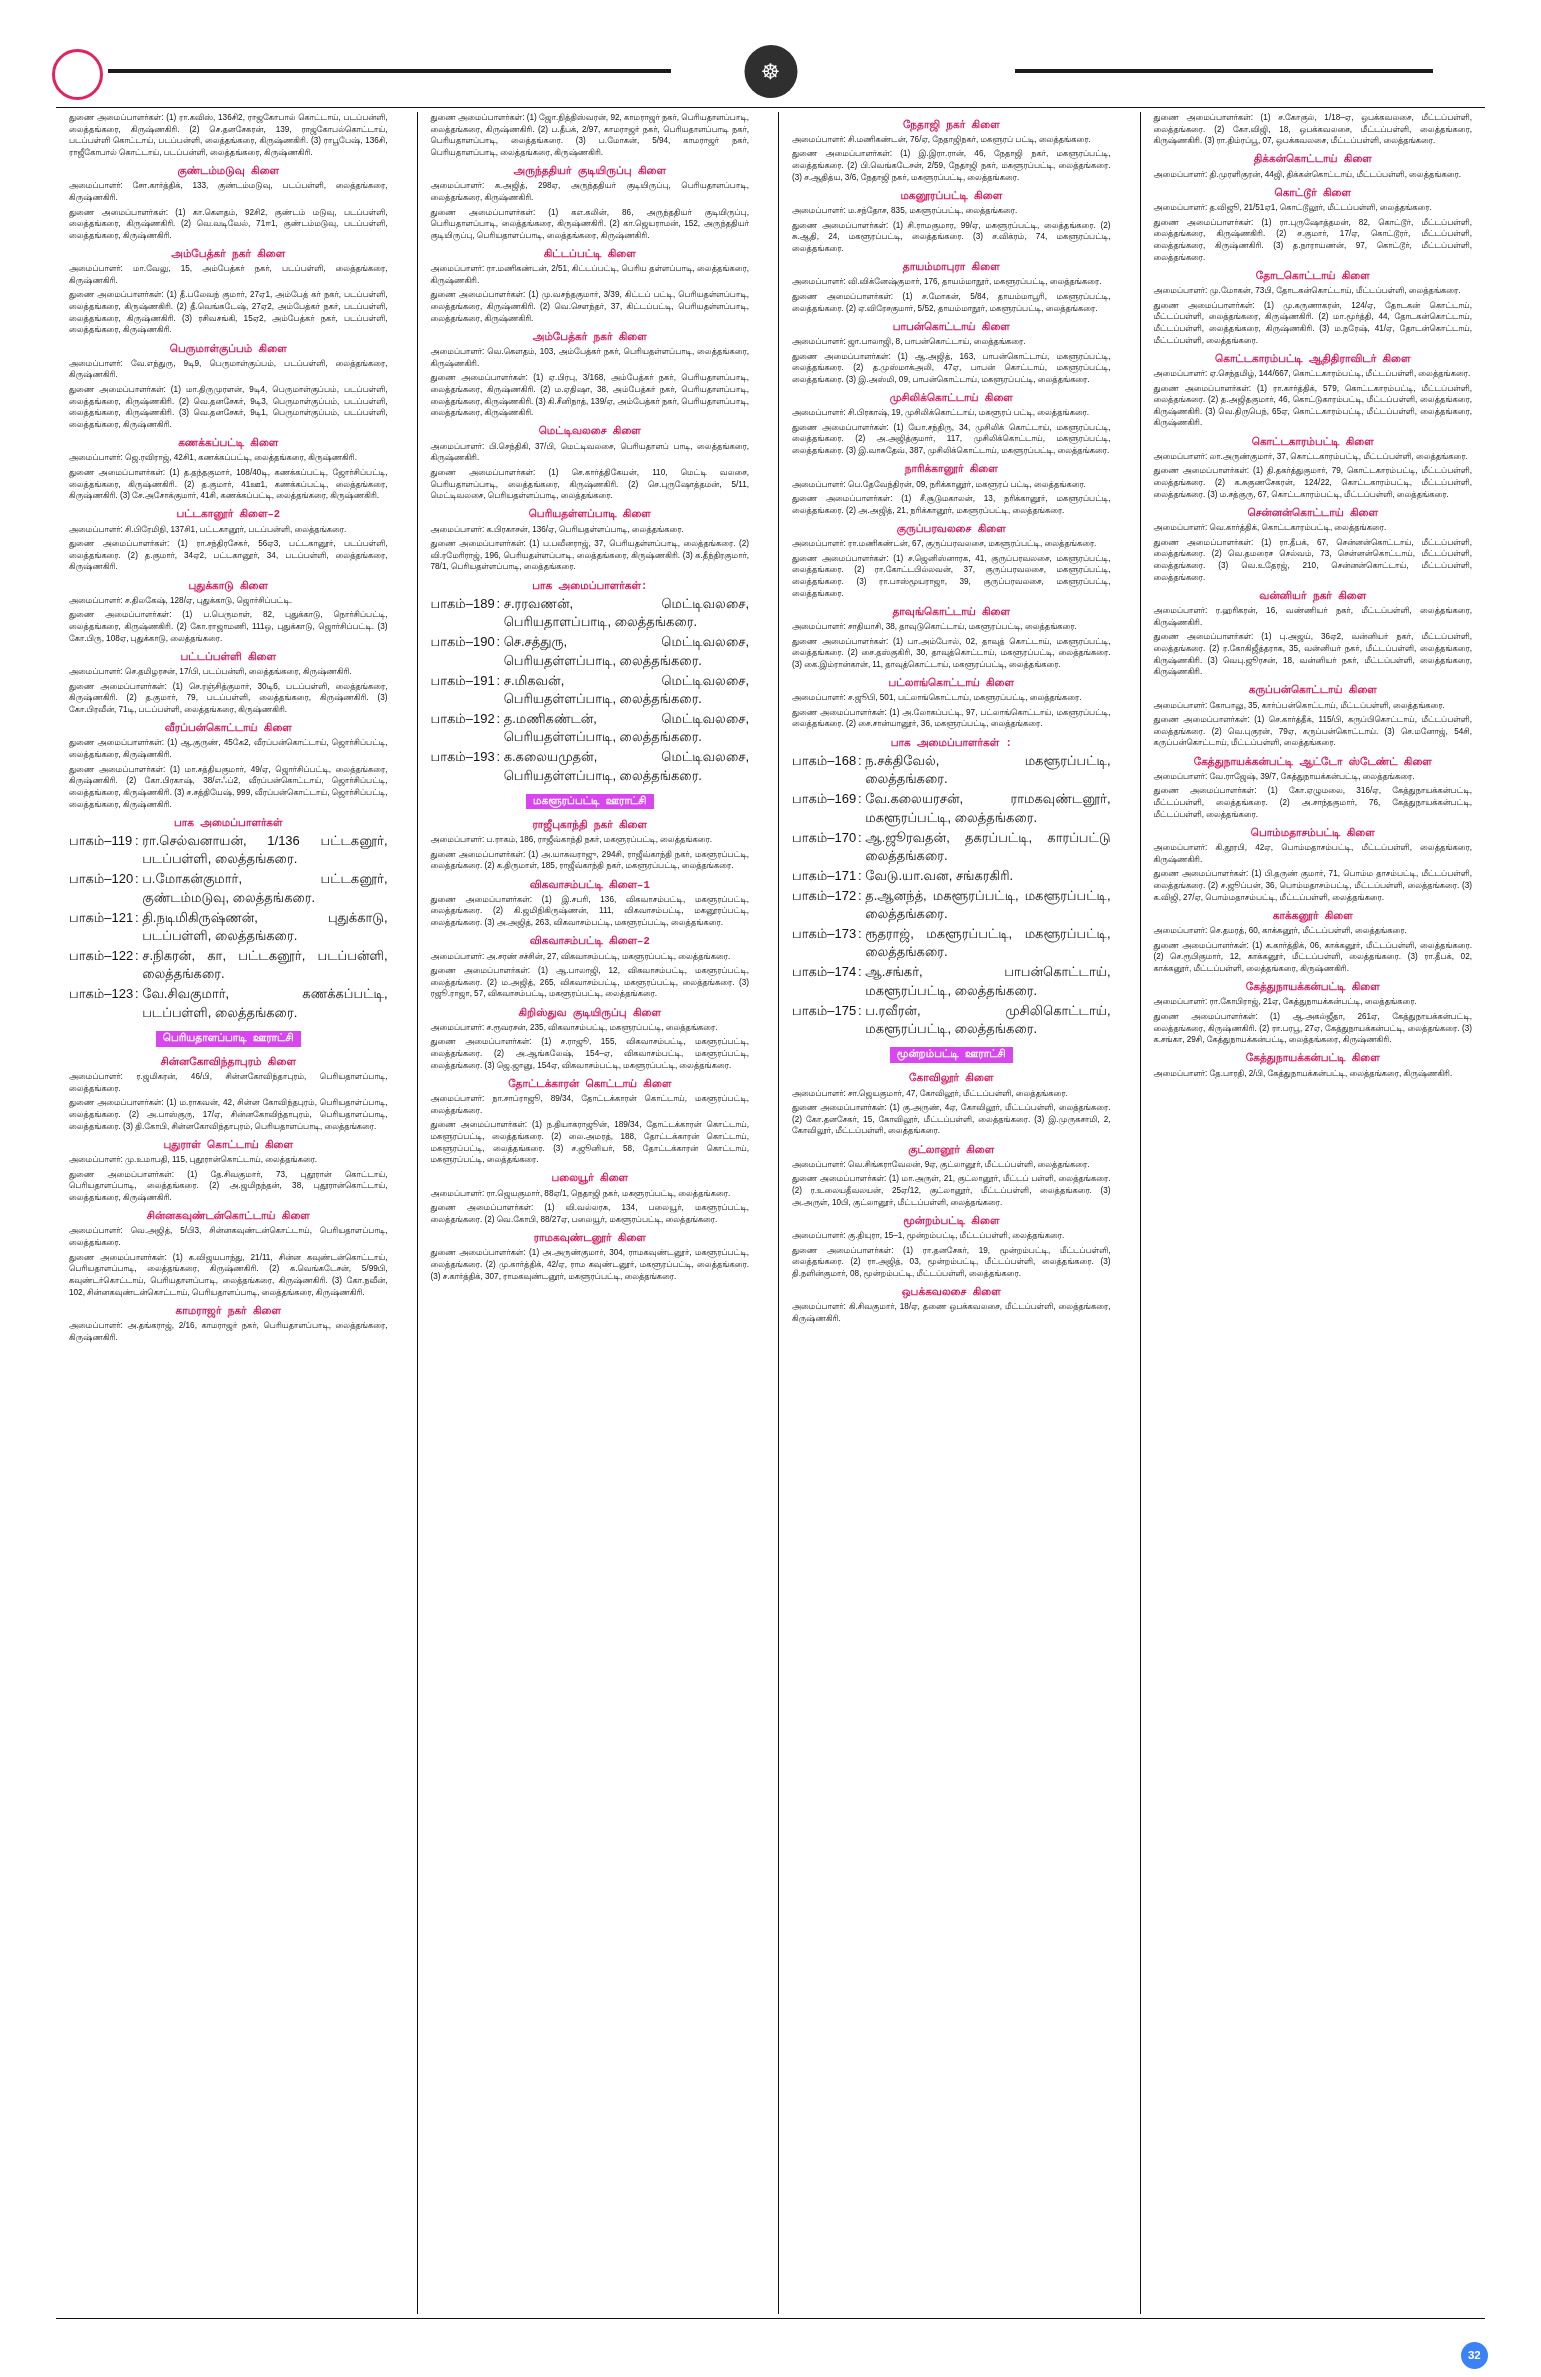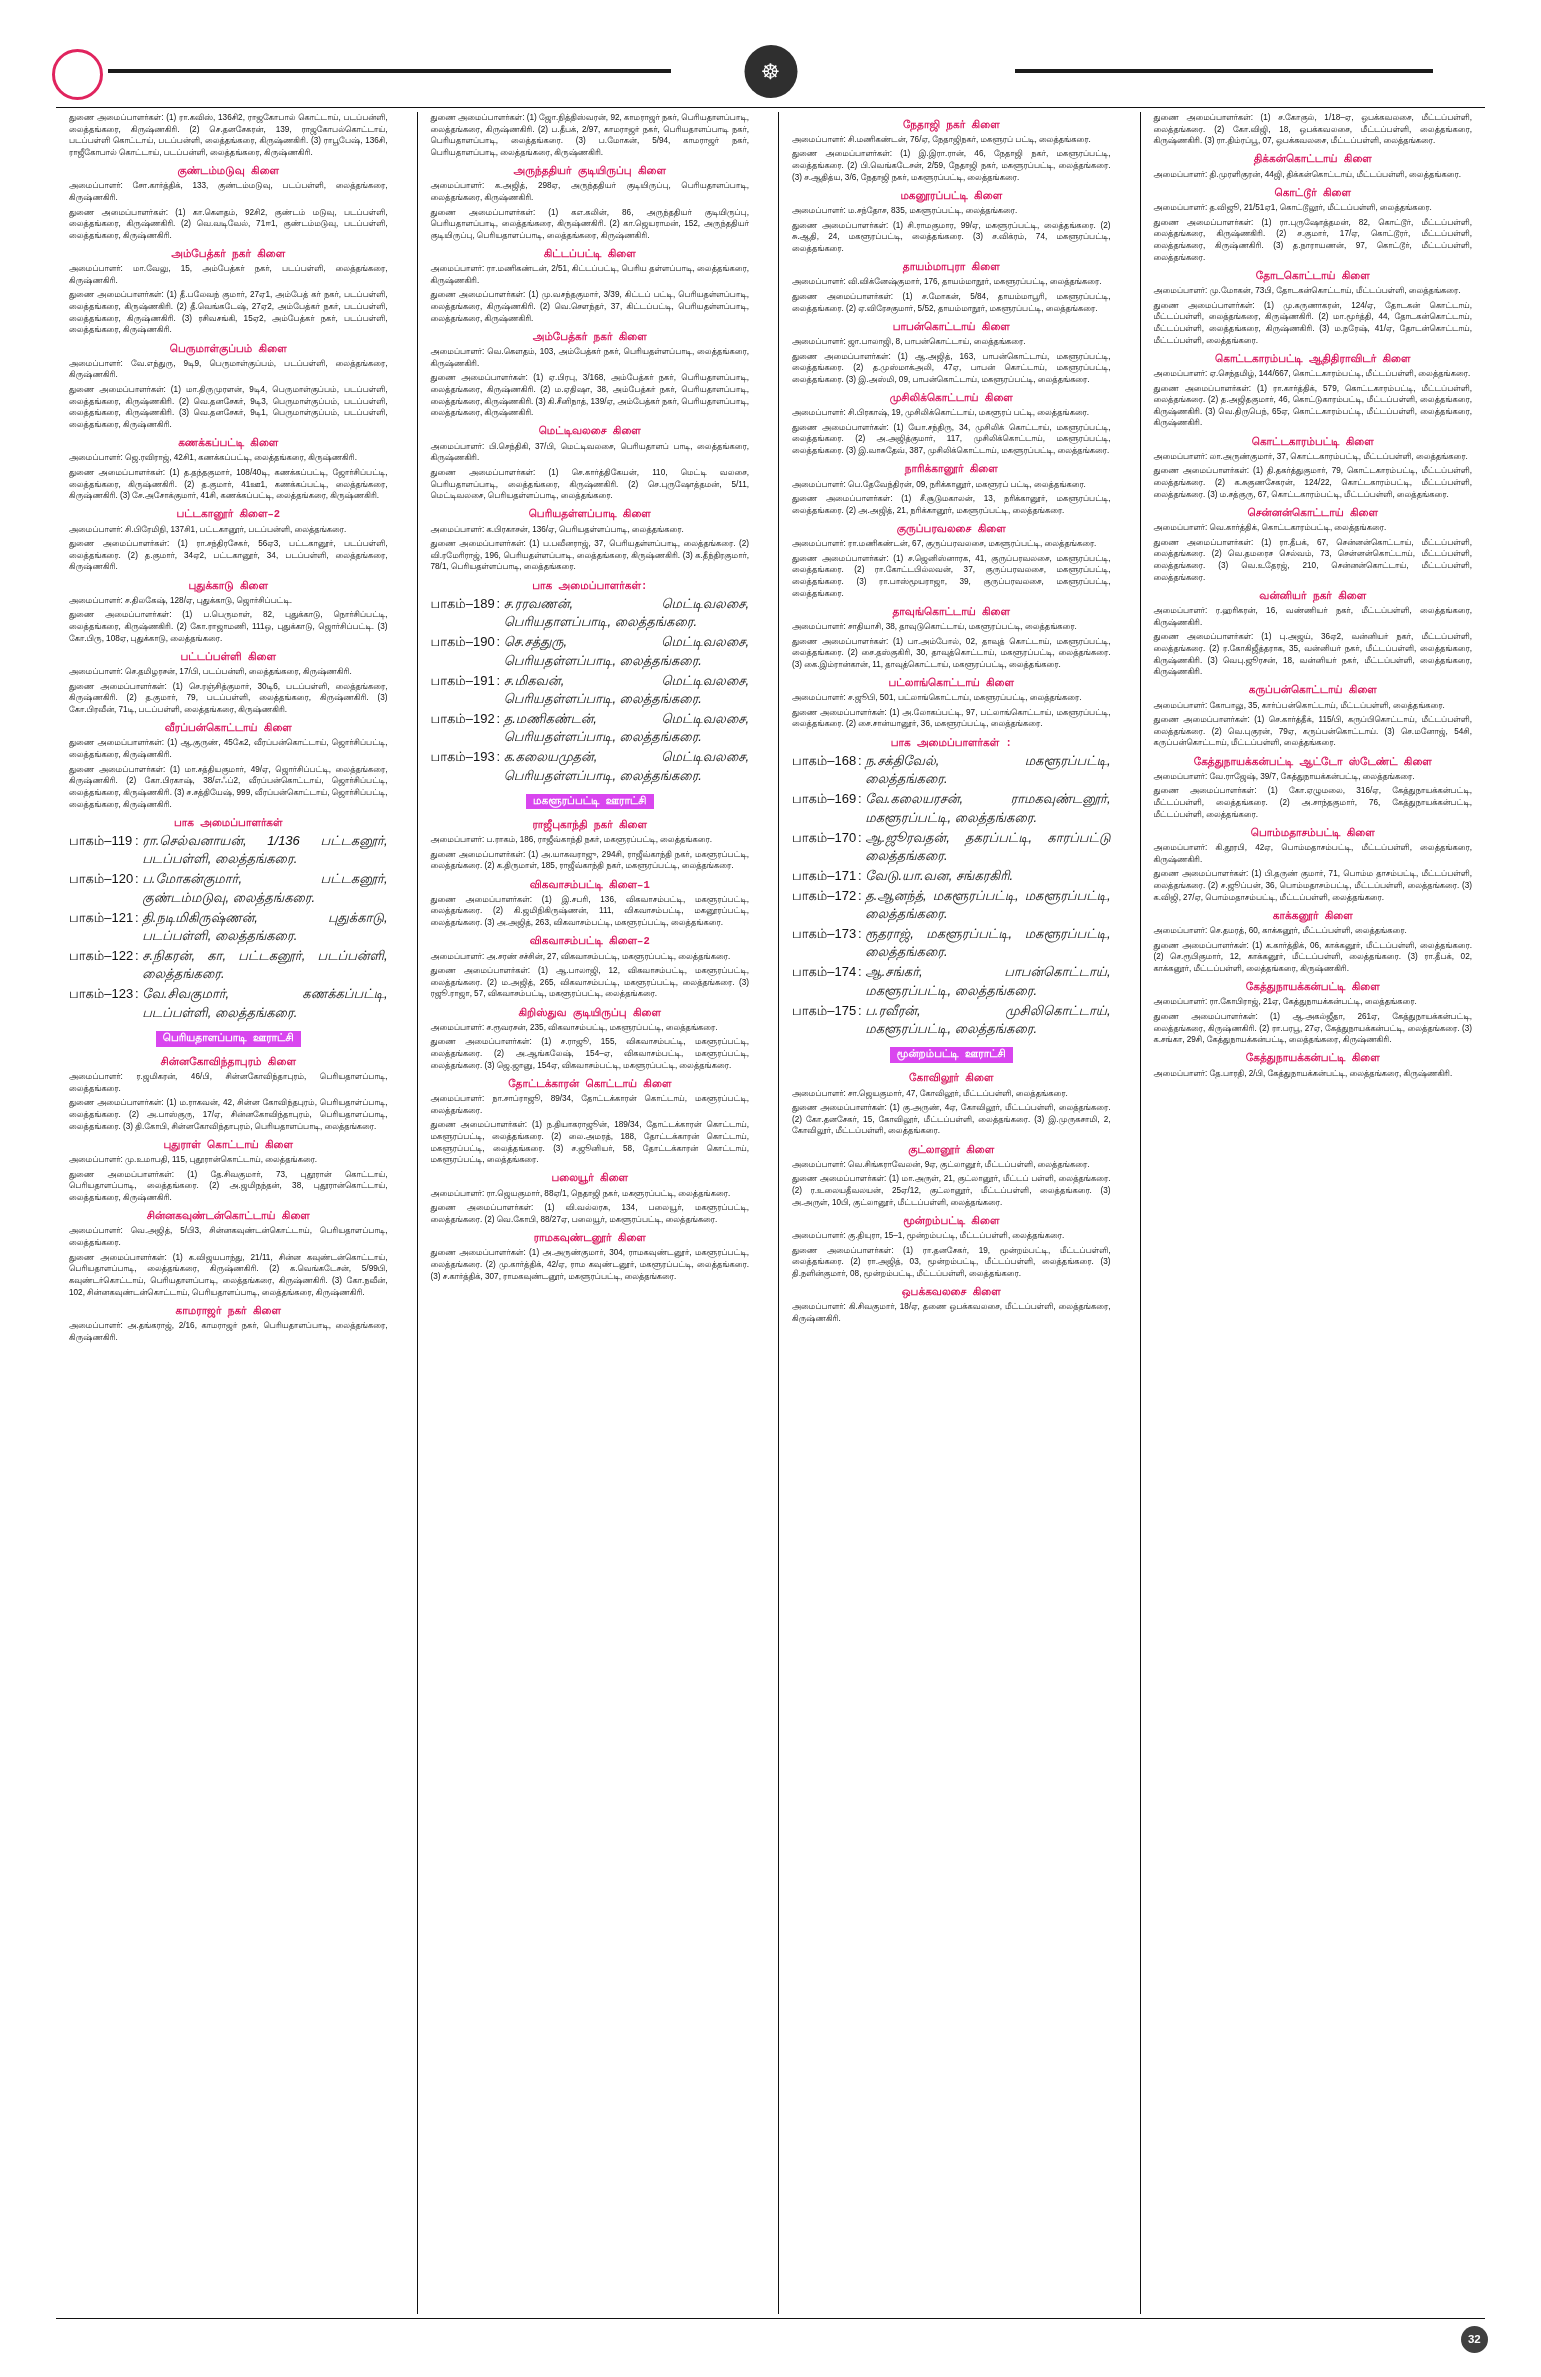--- a/index.html
+++ b/index.html
@@ -126,30 +126,29 @@
   .list-row .k {
     flex: 0 0 66px;
     white-space: nowrap;
   }
   .list-row .s {
     flex: 0 0 7.2px;
   }
   .list-row .v {
     flex: 1 1 auto;
     text-align: justify;
-    font-style: italic;
   }
   .pagenum {
     position: absolute;
     right: 53px;
-    bottom: 24px;
+    bottom: 8px;
     width: 27.4px;
     height: 27.4px;
     border-radius: 50%;
-    background: #404040;
+    background: #3b82f6;
     color: #fff;
     font-size: 11.5px;
     font-weight: bold;
     display: flex;
     align-items: center;
     justify-content: center;
   }
 </style>
 </head>
 <body>

